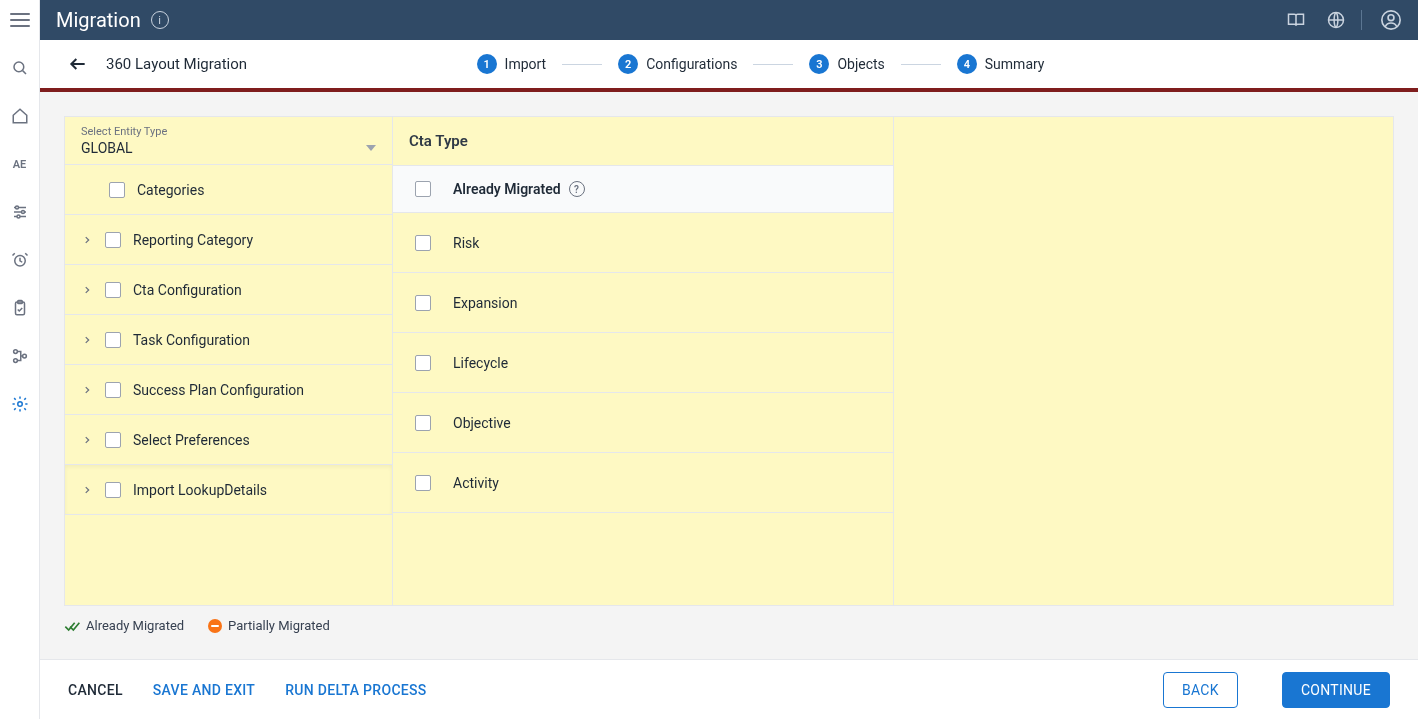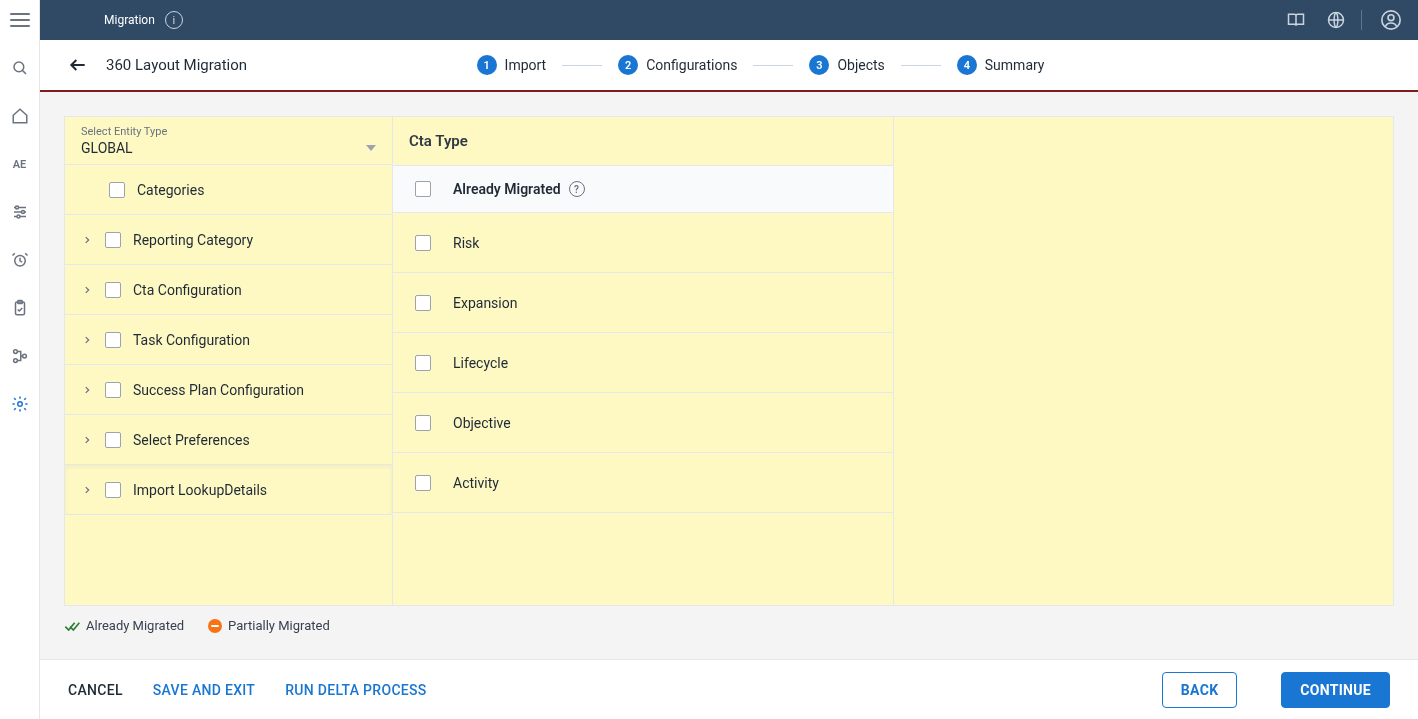--- a/index.html
+++ b/index.html
@@ -11,28 +11,28 @@
   .rail-item.active { color:#1976d2; }
   .rail-text { font-size:11px; font-weight:600; color:#6b7280; }
   .hamburger { width:20px; height:14px; display:flex; flex-direction:column; justify-content:space-between; }
   .hamburger span { display:block; height:2px; background:#6b7280; border-radius:1px; }
 
   
   .app { flex:1; display:flex; flex-direction:column; min-width:0; height:100vh; }
 
   
   .appbar { height:40px; background:#304a66; color:#fff; display:flex; align-items:center; padding:0 16px; }
-  .appbar-title { font-size:12px; font-weight:400; margin-right:10px;margin-left:48px; }
+  .appbar-title { font-size:20px; font-weight:400; margin-right:10px; }
   .appbar-info { width:18px; height:18px; border:1.5px solid #c9d3df; border-radius:50%; display:flex; align-items:center; justify-content:center; font-size:11px; color:#c9d3df; }
   .appbar-spacer { flex:1; }
   .appbar-icon { width:22px; height:22px; margin-left:18px; color:#c9d3df; display:flex; align-items:center; justify-content:center; }
   .appbar-sep { width:1px; height:20px; background:#5b7692; margin-left:14px; }
 
   
-  .subheader { height:52px; background:#fff; border-bottom:2px solid #7f1d1d; display:flex; align-items:center; padding:0 24px 0 24px; }
+  .subheader { height:52px; background:#fff; border-bottom:4px solid #7f1d1d; display:flex; align-items:center; padding:0 24px 0 24px; }
   .back-arrow { width:28px; height:28px; display:flex; align-items:center; justify-content:center; color:#1f2a37; margin-right:14px; cursor:pointer; }
   .sub-title { font-size:15px; color:#1f2a37; }
   .stepper { flex:1; display:flex; justify-content:center; align-items:center; gap:0; }
   .step { display:flex; align-items:center; }
   .step-badge { width:20px; height:20px; border-radius:50%; background:#1976d2; color:#fff; font-size:11px; display:flex; align-items:center; justify-content:center; font-weight:600; }
   .step-label { font-size:14px; margin-left:8px; color:#1f2a37; }
   .step.active .step-label { font-weight:400; }
   .step-line { width:40px; height:1px; background:#cbd5e1; margin:0 16px; }
   .stepper-right-pad { width:120px; }
 
@@ -70,21 +70,21 @@
   .legend-item { display:flex; align-items:center; gap:6px; }
   .legend-icon-mig { color:#2e7d32; }
   .legend-icon-part { width:14px; height:14px; background:#f97316; border-radius:50%; position:relative; }
   .legend-icon-part::after { content:""; position:absolute; left:3px; right:3px; top:6px; height:2px; background:#fff; border-radius:1px; }
 
   
   .footer { height:60px; background:#fff; border-top:1px solid #e5e7eb; display:flex; align-items:center; padding:0 28px; gap:30px; }
   .footer-link { font-size:14px; font-weight:500; letter-spacing:0.3px; cursor:pointer; color:#1976d2; }
   .footer-link.plain { color:#1f2a37; }
   .footer-spacer { flex:1; }
-  .btn { height:36px; padding:14px 18px; border-radius:4px; font-size:14px; font-weight:700; letter-spacing:0.3px; cursor:pointer; display:flex; align-items:center; }
+  .btn { height:36px; padding:14px 18px; border-radius:4px; font-size:14px; font-weight:400; letter-spacing:0.3px; cursor:pointer; display:flex; align-items:center; }
   .btn-outline { border:1px solid #1976d2; color:#1976d2; background:#fff; margin-right:14px; }
   .btn-primary { background:#1976d2; color:#fff; border:1px solid #1976d2; }
 
   svg { display:block; }
 </style>
 </head>
 <body>
 
 <div class="rail">
   <div class="rail-item">

